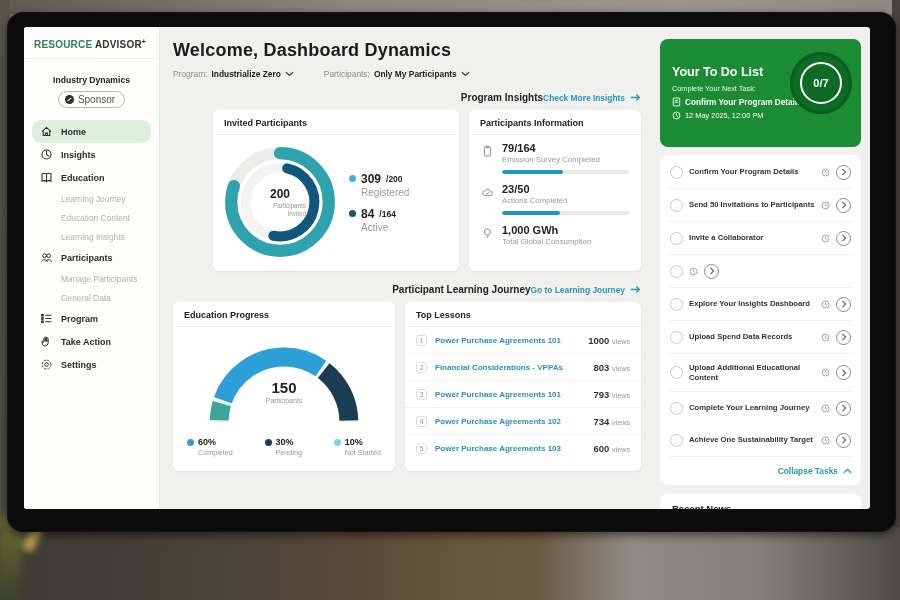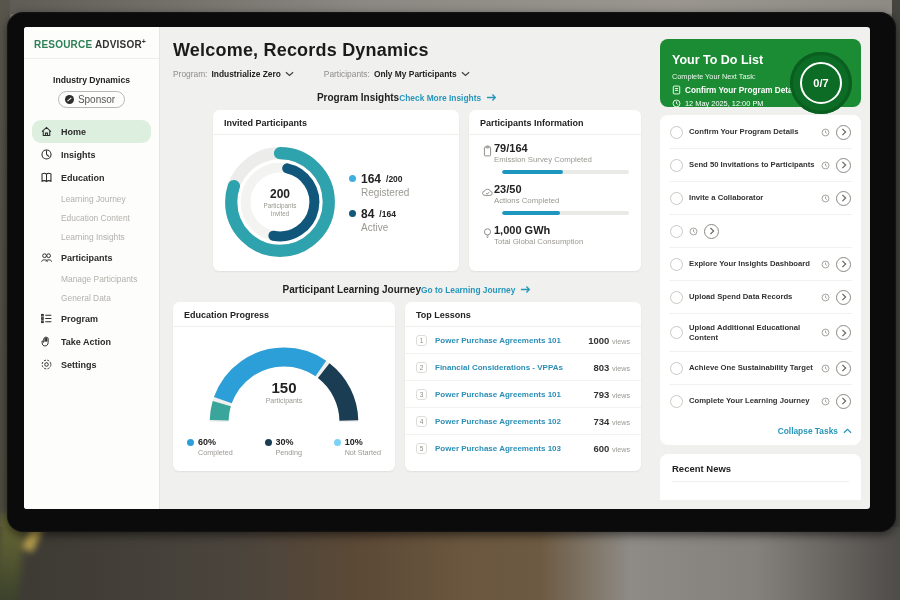--- a/index.html
+++ b/index.html
@@ -41,48 +41,48 @@
   .nav-item.active { background:#ddf0e0; }
   .nav-sub { padding:4.5px 8px 4.5px 37px; font-size:8.4px; color:#b3b1ac; cursor:pointer; }
 
   
   .main { flex:1 1 auto; padding:13px 11px 0 13px; min-width:0; }
   .welcome { font-size:18px; font-weight:bold; color:#1b1b1b; letter-spacing:.2px; }
   .filters { display:flex; gap:30px; margin-top:8px; font-size:8.4px; align-items:center; }
   .filter { display:flex; align-items:center; gap:4px; cursor:pointer; }
   .filter .lbl { color:#8f8d89; }
   .filter .val { font-weight:bold; color:#222; }
-  .section-row { display:flex; justify-content:center; align-items:center; margin-top:13px; }
+  .section-row { display:flex; justify-content:flex-end; align-items:center; margin-top:13px; }
   .section-title { font-size:10px; font-weight:bold; color:#222; }
   .more-link { display:flex; align-items:center; gap:5px; color:#2796bb; font-size:8.4px; font-weight:bold; cursor:pointer; }
 
   .cards { display:grid; gap:10px; margin-top:7px; }
   .cards.r1 { grid-template-columns:246px 1fr;padding-left:40px; }
   .cards.r2 { grid-template-columns:222px 1fr; }
   .card { background:#fff; border-radius:6px; box-shadow:0 1px 2px rgba(0,0,0,.07); overflow:hidden; }
   .card-title { padding:8px 11px 6px; font-size:9px; font-weight:bold; color:#222; border-bottom:1px solid #efefec; }
 
   
   .invited-body { display:flex; align-items:center; padding:6px 4px 8px 6px; }
   .donut-wrap { position:relative; width:122px; height:122px; flex:0 0 122px; }
-  .donut-center { position:absolute; inset:0; display:flex; flex-direction:column; align-items:center; justify-content:center; text-align:center; }
+  .donut-center { position:absolute; inset:0; display:flex; flex-direction:column; align-items:center; justify-content:center; text-align:right; }
   .donut-center .v { font-size:12px; font-weight:bold; color:#222; }
   .donut-center .l { font-size:6.3px; color:#9a9892; width:52px; line-height:1.25; margin-top:1px; }
   .d-legend { margin-left:8px; }
   .d-leg-item { margin:9px 0; }
   .d-leg-top { display:flex; align-items:center; gap:5px; }
   .d-leg-dot { width:7px; height:7px; border-radius:50%; }
   .d-leg-val { font-size:12px; font-weight:bold; color:#222; }
   .d-leg-tot { font-size:8.5px; font-weight:bold; color:#222; }
   .d-leg-lab { font-size:10px; color:#9a9892; margin:1px 16px 0 12px; }
 
   
   .info-body { padding:7px 12px 4px; }
   .info-row { margin-bottom:3px; }
-  .info-head { display:flex; align-items:flex-start; }
+  .info-head { display:flex; gap:8px; align-items:flex-start; }
   .info-head svg { flex:0 0 13px; margin-top:2px; color:#8f8d89; }
   .info-val { font-size:11px; font-weight:bold; color:#222; }
   .info-lab { font-size:7.8px; color:#9a9892; margin-top:1px; }
   .info-bar { height:4px; background:#e9e9e5; border-radius:2px; margin:6px 0 9px 21px; overflow:hidden; }
   .info-bar-fill { height:100%; background:#1e97c0; border-radius:2px; }
 
   
   .edu-body { position:relative; padding:10px 8px 6px; }
   .gauge-wrap { position:relative; width:176px; margin:0 auto; }
   .gauge-center { position:absolute; left:0; right:0; top:42px; text-align:center; }
@@ -98,21 +98,21 @@
   .lesson-row { display:flex; align-items:center; gap:8px; padding:7.5px 11px; border-bottom:1px solid #f2f2ef; cursor:pointer; }
   .lesson-row:last-child { border-bottom:none; }
   .lesson-rank { width:11px; height:11px; flex:0 0 11px; border:1px solid #ddddd8; border-radius:3px;
     font-size:6.5px; color:#8f8d89; display:flex; align-items:center; justify-content:center; }
   .lesson-title { flex:1; font-size:8px; font-weight:bold; color:#2b8fb7; }
   .lesson-views { font-size:9.5px; font-weight:bold; color:#333; }
   .lesson-views span { font-size:7.2px; font-weight:normal; color:#9a9892; }
 
   
   .rpanel { width:218px; flex:0 0 218px; padding:12px 9px 0 8px; }
-  .todo-card { background:#1b8c33; border-radius:8px; padding:14px 12px; color:#fff; position:relative; height:68px; }
+  .todo-card { background:#1b8c33; border-radius:8px; padding:26px 12px; color:#fff; position:relative; height:108px; }
   .todo-title { font-size:12.5px; font-weight:bold; }
   .todo-sub { font-size:7.3px; opacity:.92; margin-top:5px; }
   .todo-line { display:flex; align-items:center; gap:4px; margin-top:4px; font-size:8.2px; font-weight:bold; }
   .todo-date { display:flex; align-items:center; gap:4px; margin-top:4px; font-size:7.4px; }
   .todo-ring { position:absolute; right:9px; top:13px; width:62px; height:62px; border-radius:50%;
     background:#0c6b24; display:flex; align-items:center; justify-content:center;
     box-shadow:inset 0 0 0 3px #0a5e1f; }
   .todo-ring .inner { width:42px; height:42px; border-radius:50%; border:2.5px solid #fff;
     display:flex; align-items:center; justify-content:center; font-size:11px; font-weight:bold; }
 
@@ -203,21 +203,21 @@
           <svg width="13" height="13" viewBox="0 0 16 16" fill="none" stroke="#2b2b2b" stroke-width="1.2">
               <circle cx="8" cy="8" r="5.4" stroke-dasharray="2.6 1.7"></circle>
               <circle cx="8" cy="8" r="2.2"></circle>
             </svg>
           <span>Settings</span>
         </div>
       </div>
     </div>
 
     <div class="main">
-      <div class="welcome">Welcome, Records Dynamics</div>
+      <div class="welcome">Welcome, Dashboard Dynamics</div>
 
       <div class="filters">
         <div class="filter">
           <span class="lbl">Program:</span>
           <span class="val">Industrialize Zero</span>
           <svg width="9" height="6" viewBox="0 0 10 6" fill="none" stroke="#444" stroke-width="1.4">
               <polyline points="1,1 5,4.6 9,1"></polyline>
             </svg>
         </div>
         <div class="filter">
@@ -253,21 +253,21 @@
               </svg>
               <div class="donut-center">
                 <div class="v">200</div>
                 <div class="l">Participants Invited</div>
               </div>
             </div>
             <div class="d-legend">
               <div class="d-leg-item">
                 <div class="d-leg-top">
                   <span class="d-leg-dot" style="background:#41aee0"></span>
-                  <span class="d-leg-val">164</span>
+                  <span class="d-leg-val">309</span>
                   <span class="d-leg-tot">/200</span>
                 </div>
                 <div class="d-leg-lab">Registered</div>
               </div>
               <div class="d-leg-item">
                 <div class="d-leg-top">
                   <span class="d-leg-dot" style="background:#11577c"></span>
                   <span class="d-leg-val">84</span>
                   <span class="d-leg-tot">/164</span>
                 </div>
@@ -522,36 +522,36 @@
           <svg class="task-clock" width="9" height="9" viewBox="0 0 12 12" fill="none" stroke="currentColor" stroke-width="1.2">
               <circle cx="6" cy="6" r="4.6"></circle>
               <path d="M6 3.4V6l1.8 1.3"></path>
             </svg>
           <span class="task-go">
               <svg width="6" height="8" viewBox="0 0 6 9" fill="none" stroke="currentColor" stroke-width="1.4">
                 <polyline points="1.2,1 4.8,4.5 1.2,8"></polyline>
               </svg>
             </span>
         </div>
+        <div class="task-row" style="border-bottom:none">
+          <span class="task-check"></span>
+          <span class="task-label">Complete Your Learning Journey</span>
+          <svg class="task-clock" width="9" height="9" viewBox="0 0 12 12" fill="none" stroke="currentColor" stroke-width="1.2">
+              <circle cx="6" cy="6" r="4.6"></circle>
+              <path d="M6 3.4V6l1.8 1.3"></path>
+            </svg>
+          <span class="task-go">
+              <svg width="6" height="8" viewBox="0 0 6 9" fill="none" stroke="currentColor" stroke-width="1.4">
+                <polyline points="1.2,1 4.8,4.5 1.2,8"></polyline>
+              </svg>
+            </span>
+        </div>
         <div class="task-row">
           <span class="task-check"></span>
           <span class="task-label">Achieve One Sustainability Target</span>
-          <svg class="task-clock" width="9" height="9" viewBox="0 0 12 12" fill="none" stroke="currentColor" stroke-width="1.2">
-              <circle cx="6" cy="6" r="4.6"></circle>
-              <path d="M6 3.4V6l1.8 1.3"></path>
-            </svg>
-          <span class="task-go">
-              <svg width="6" height="8" viewBox="0 0 6 9" fill="none" stroke="currentColor" stroke-width="1.4">
-                <polyline points="1.2,1 4.8,4.5 1.2,8"></polyline>
-              </svg>
-            </span>
-        </div>
-        <div class="task-row" style="border-bottom:none">
-          <span class="task-check"></span>
-          <span class="task-label">Complete Your Learning Journey</span>
           <svg class="task-clock" width="9" height="9" viewBox="0 0 12 12" fill="none" stroke="currentColor" stroke-width="1.2">
               <circle cx="6" cy="6" r="4.6"></circle>
               <path d="M6 3.4V6l1.8 1.3"></path>
             </svg>
           <span class="task-go">
               <svg width="6" height="8" viewBox="0 0 6 9" fill="none" stroke="currentColor" stroke-width="1.4">
                 <polyline points="1.2,1 4.8,4.5 1.2,8"></polyline>
               </svg>
             </span>
         </div>

